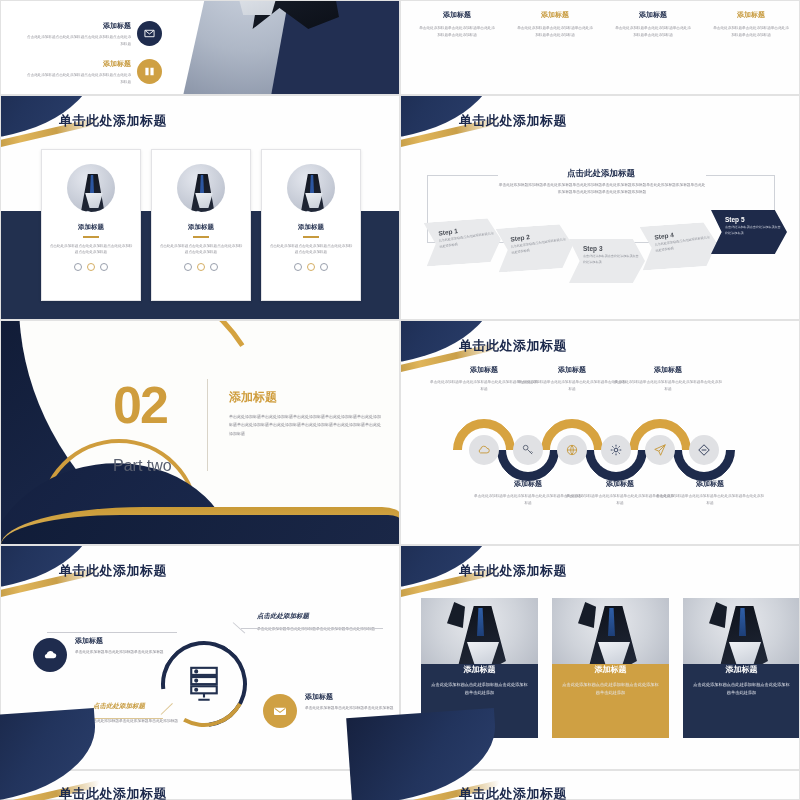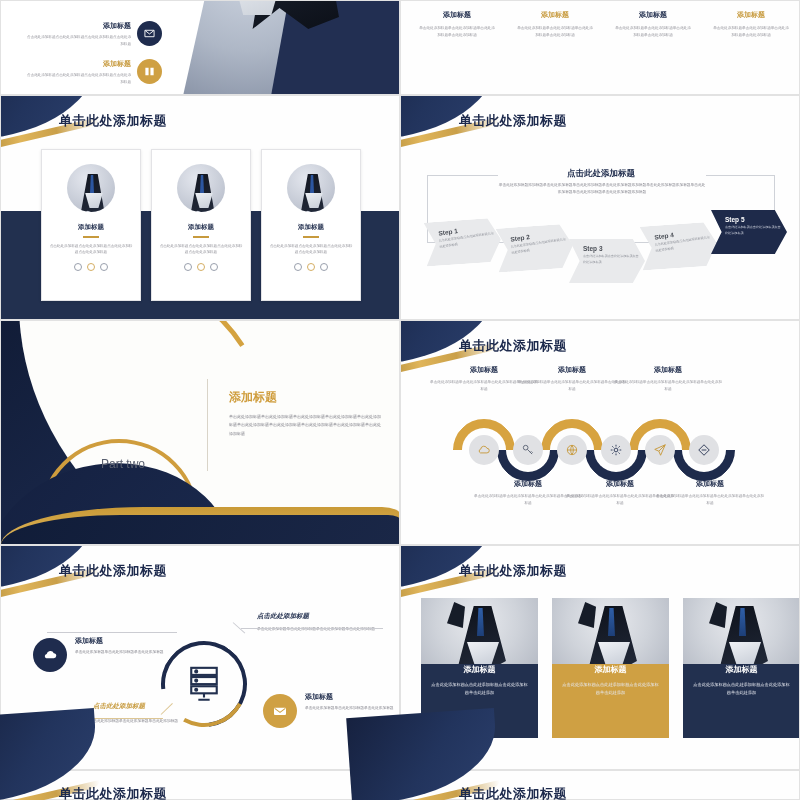--- a/index.html
+++ b/index.html
@@ -166,21 +166,21 @@
     background:linear-gradient(180deg,#c99a37,#e0b85f);
     border-top-left-radius:300px 80px; border-top-right-radius:40px 18px;
   }
   .s5-bot-navy{
     position:absolute; left:0; bottom:-1px; width:400px; height:30px;
     background:linear-gradient(120deg,#101c38,#1a2747);
     border-top-left-radius:280px 70px; border-top-right-radius:30px 14px;
   }
   .s5-num { position:absolute; left:112px; top:58px; font-size:52px; font-weight:bold;
             color:#cf9d3d; line-height:1; letter-spacing:-2px; }
-  .s5-part { position:absolute; left:100px; top:136px; font-size:12px; color:#5a6070; font-weight:300; }
+  .s5-part { position:absolute; left:112px; top:136px; font-size:16px; color:#5a6070; font-weight:300; }
   .s5-vrule { position:absolute; left:206px; top:58px; width:1px; height:92px; background:#d9d4c8; }
   .s5-h { position:absolute; left:228px; top:68px; font-size:12px; font-weight:bold; color:#cf9d3d; }
   .s5-p { position:absolute; left:228px; top:92px; width:152px; font-size:4px;
           line-height:2.1; color:#7b7b84; text-align:left; }
 
   
   .wave { position:absolute; left:52px; top:98px; width:296px; height:62px; }
   .arc-top {
     position:absolute; width:62px; height:62px; border-radius:50%;
     border:9px solid #d7a340; border-color:#d7a340 #d7a340 transparent transparent;
@@ -411,20 +411,21 @@
 
   <div class="slide s5">
     <div class="s5-navy-blob"></div>
     <div class="s5-white"></div>
     <div class="s5-gold-arc"></div>
     <div class="s5-gold-arc2"></div>
     <div class="s5-navy-bot"></div>
     <div class="s5-bot-strip"></div>
     <div class="s5-bot-navy"></div>
 
+    <div class="s5-num">02</div>
     <div class="s5-part">Part two</div>
     <div class="s5-vrule"></div>
     <div class="s5-h">添加标题</div>
     <div class="s5-p">单击此处添加标题单击此处添加标题单击此处添加标题单击此处添加标题单击此处添加标题单击此处添加标题单击此处添加标题单击此处添加标题单击此处添加标题单击此处添加标题</div>
   </div>
 
   <div class="slide">
     <div class="hdr-deco"></div>
     <div class="slide-title">单击此处添加标题</div>
 

